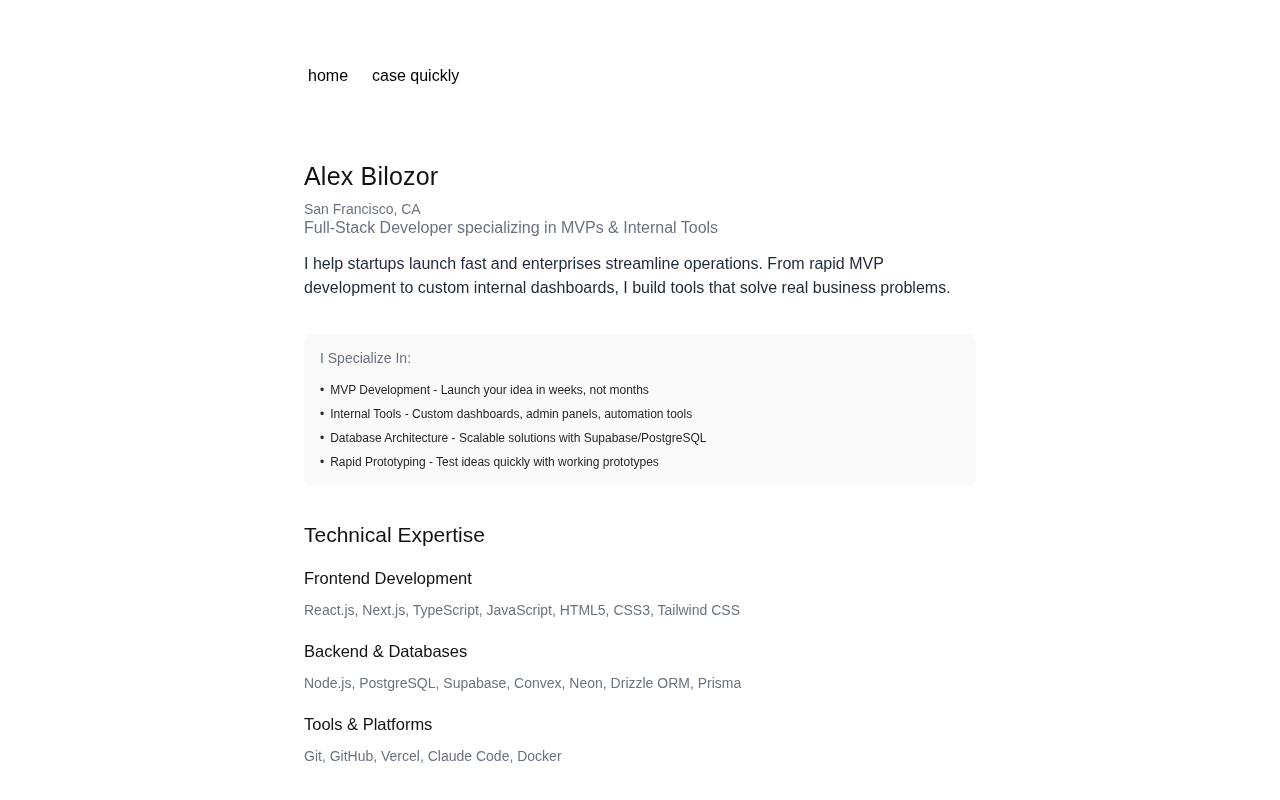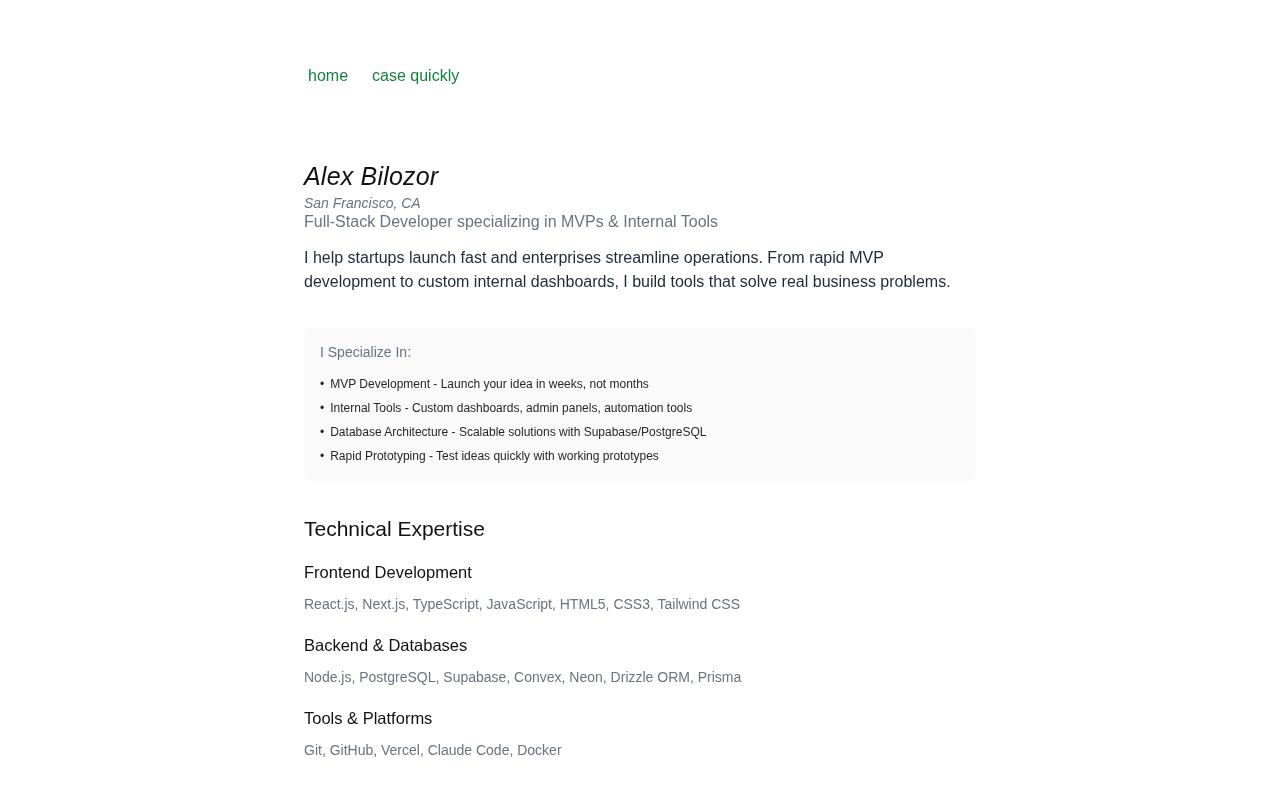--- a/index.html
+++ b/index.html
@@ -22,40 +22,38 @@
   
   .nav {
     margin-top: 66px;
     padding-left: 4px;
     display: flex;
     gap: 24px;
     font-size: 16px;
     line-height: 19px;
   }
   .nav-link {
-    color: #15803d;
+    color: #000000;
     text-decoration: none;
     cursor: pointer;
   }
   
   .name {
     margin-top: 79px;
     font-size: 25px;
     line-height: 25px;
     font-weight: 500;
     color: #111111;
     letter-spacing: 0.2px;
-    font-style: italic;
   }
   .location {
-    margin-top: 6px;
+    margin-top: 12px;
     font-size: 14px;
     line-height: 17px;
     color: #6b7280;
-    font-style: italic;
   }
   .tagline {
     margin-top: 0;
     font-size: 16px;
     line-height: 20px;
     color: #6b7280;
   }
   .summary {
     margin-top: 14px;
     font-size: 16px;

